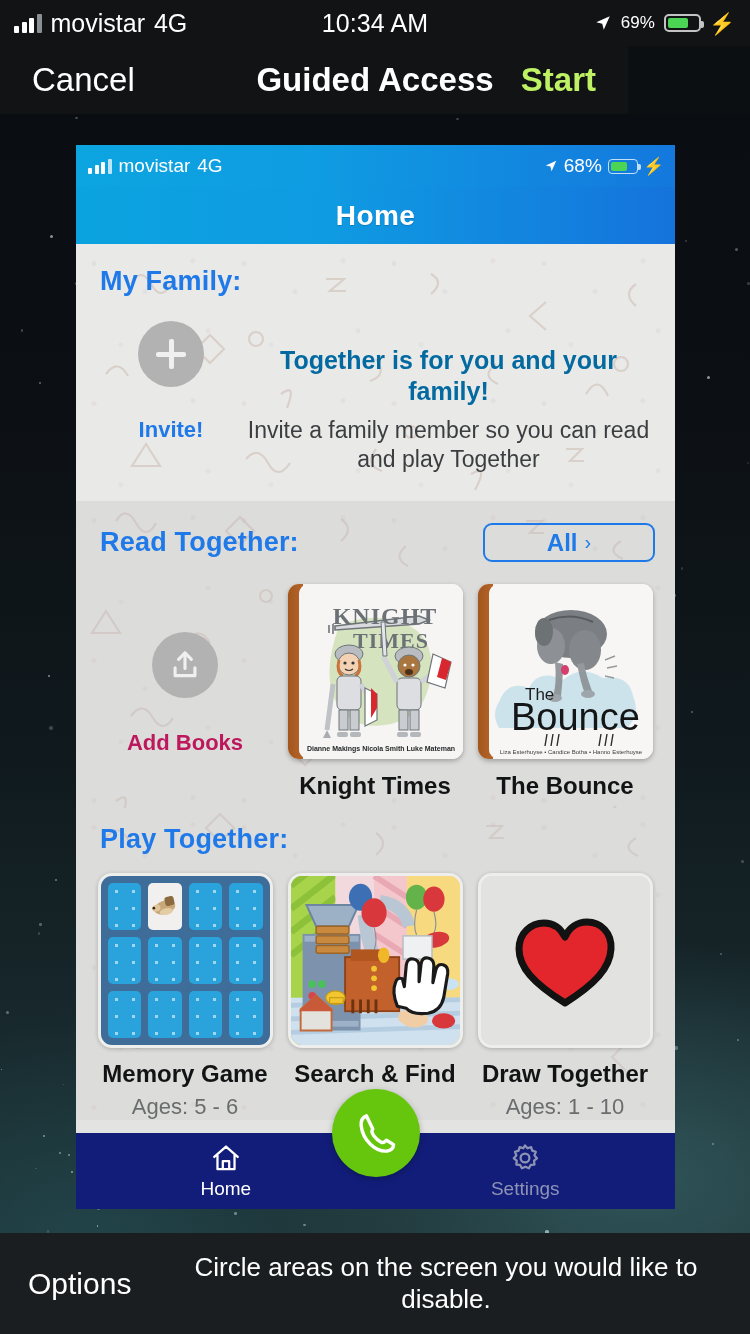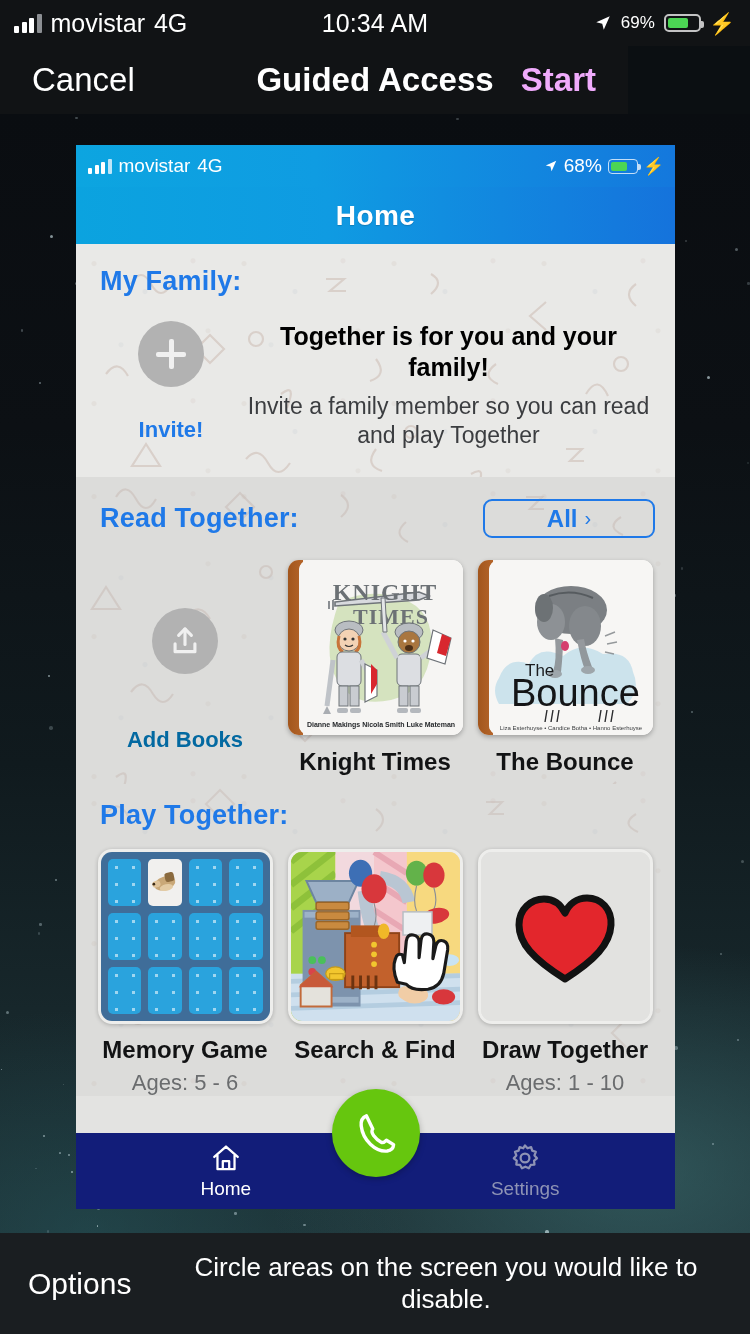--- a/index.html
+++ b/index.html
@@ -37,21 +37,21 @@
   .batt > span{ display:block; height:100%; background:#4cd554; border-radius:2px; }
   .batt::after{ content:""; position:absolute; right:-5px; top:5px; width:3px; height:7px; background:rgba(255,255,255,.75); border-radius:0 2px 2px 0; }
   .bolt{ font-size:21px; line-height:1; }
 
   .ga-navbar{
     position:absolute; top:46px; left:0; width:628px; height:68px;
     background:#111315; color:#fff; z-index:40;
   }
   .ga-cancel{ position:absolute; left:32px; top:50%; transform:translateY(-50%); font-size:33px; color:#fff; }
   .ga-title{ position:absolute; left:0; width:750px; top:50%; transform:translateY(-50%); text-align:center; font-size:33px; font-weight:700; }
-  .ga-start{ position:absolute; right:32px; top:50%; transform:translateY(-50%); font-size:33px; font-weight:700; color:#f0abfc; }
+  .ga-start{ position:absolute; right:32px; top:50%; transform:translateY(-50%); font-size:33px; font-weight:700; color:#bef264; }
 
   
   .wallpaper{
     position:absolute; top:114px; left:0; width:750px; height:1119px;
     background:
       radial-gradient(ellipse 520px 320px at 640px 1060px, rgba(64,116,120,.55) 0%, rgba(40,78,84,0) 72%),
       radial-gradient(ellipse 420px 300px at 90px 1120px, rgba(38,86,92,.5) 0%, rgba(30,62,68,0) 75%),
       linear-gradient(180deg,#0a0d11 0%,#0c1014 28%,#101a1e 58%,#17272b 80%,#1d3135 100%);
     overflow:hidden;
   }
@@ -120,37 +120,37 @@
   .circle-btn{
     width:66px; height:66px; border-radius:50%; background:#b2b2b2;
     display:flex; align-items:center; justify-content:center;
   }
   .plus{ position:relative; width:30px; height:30px; }
   .plus::before,.plus::after{ content:""; position:absolute; background:#f0f0f0; border-radius:2px; }
   .plus::before{ left:0; top:13px; width:30px; height:4.5px; }
   .plus::after{ top:0; left:13px; width:4.5px; height:30px; }
   .invite-link{ margin-top:30px; font-size:22px; font-weight:800; color:#1f79e8; }
   .family-copy{ flex:1; text-align:center; padding-right:4px; }
-  .fam-head{ font-size:25px; font-weight:800; color:#000000; line-height:1.25; }
+  .fam-head{ font-size:25px; font-weight:800; color:#0369a1; line-height:1.25;margin-top:24px; }
   .fam-sub{ margin-top:8px; font-size:23px; color:#3b3d40; line-height:1.3; font-weight:400; }
 
   .sec-read{ background:#dcdcda; padding:22px 0 8px; position:relative; }
   .read-head{ display:flex; align-items:center; justify-content:space-between; padding:0 20px 0 24px; position:relative; z-index:2; }
   .all-btn{
     width:172px; height:39px; border:2px solid #1f79e8; border-radius:9px;
     display:flex; align-items:center; justify-content:center; gap:7px;
     color:#1f79e8; font-size:24px; font-weight:800; background:transparent;
   }
   .all-btn .chev{ font-size:20px; font-weight:400; }
 
   .books-row{ display:flex; align-items:flex-start; padding:22px 14px 0 14px; position:relative; z-index:2; }
   .book-cell{ width:190px; display:flex; flex-direction:column; align-items:center; }
   .addbooks{ padding-top:48px; }
   .upload-circle{ width:66px; height:66px; border-radius:50%; background:#b2b2b2; display:flex; align-items:center; justify-content:center; }
-  .addbooks-label{ margin-top:53px; font-size:22px; font-weight:800; color:#0369a1; }
+  .addbooks-label{ margin-top:32px; font-size:22px; font-weight:800; color:#be185d; }
 
   .cover{
     position:relative; width:175px; height:175px; border-radius:11px;
     box-shadow:0 2px 5px rgba(0,0,0,.28);
     background:#f4f3f1; overflow:hidden;
   }
   .cover .spine{ position:absolute; left:0; top:0; bottom:0; width:15px; background:linear-gradient(90deg,#a2561d,#b5652a); }
   .cover .page{ position:absolute; left:11px; right:0; top:0; bottom:0; background:#f6f5f3; border-radius:10px; overflow:hidden; }
   .book-title{ margin-top:13px; font-size:24px; font-weight:800; color:#121314; }
   .book-authors{ margin-top:6px; font-size:22px; color:#6a6c6e; white-space:nowrap; overflow:hidden; }

